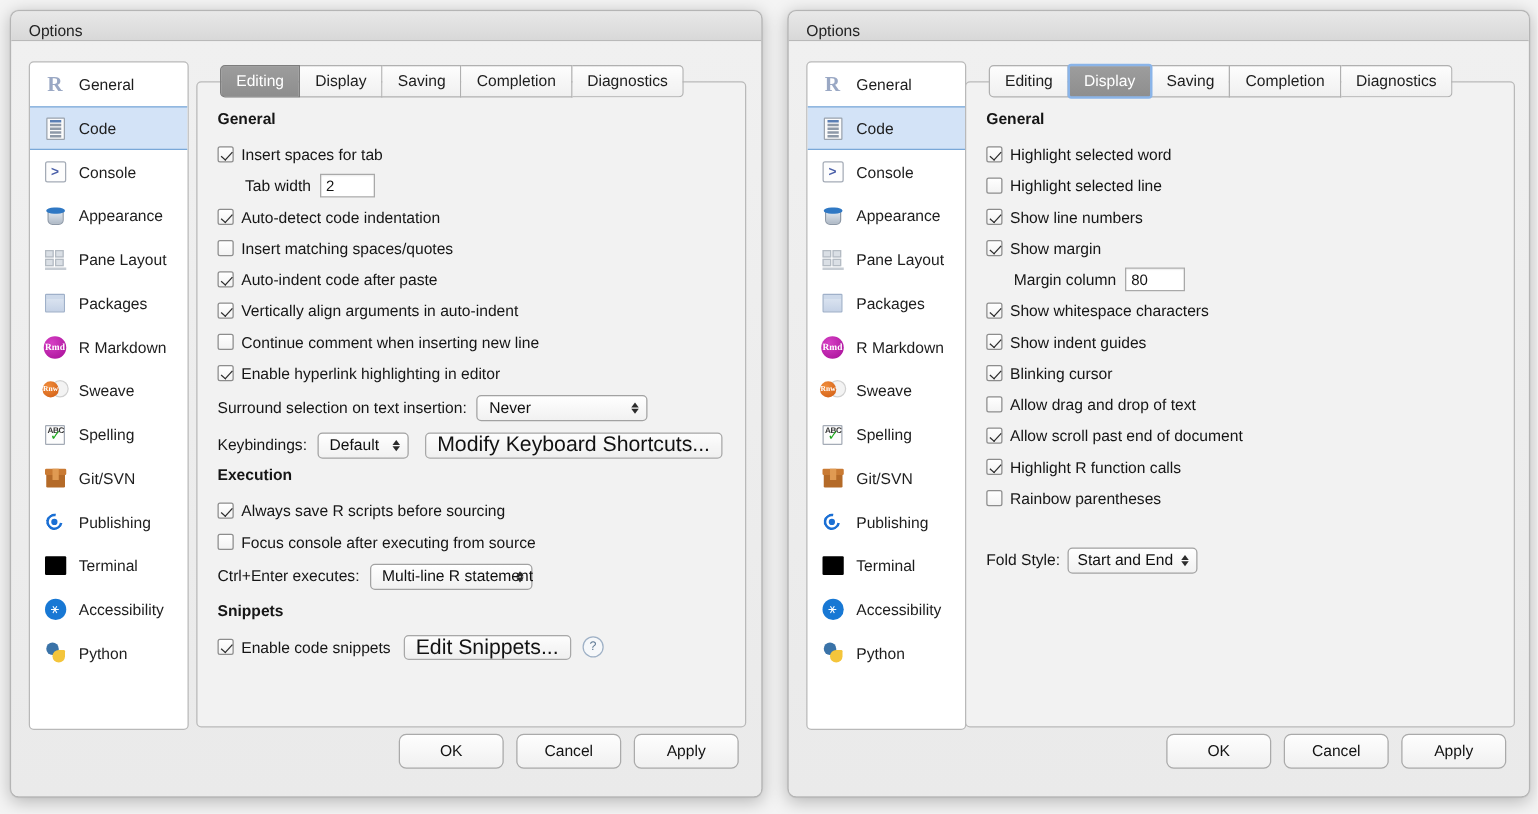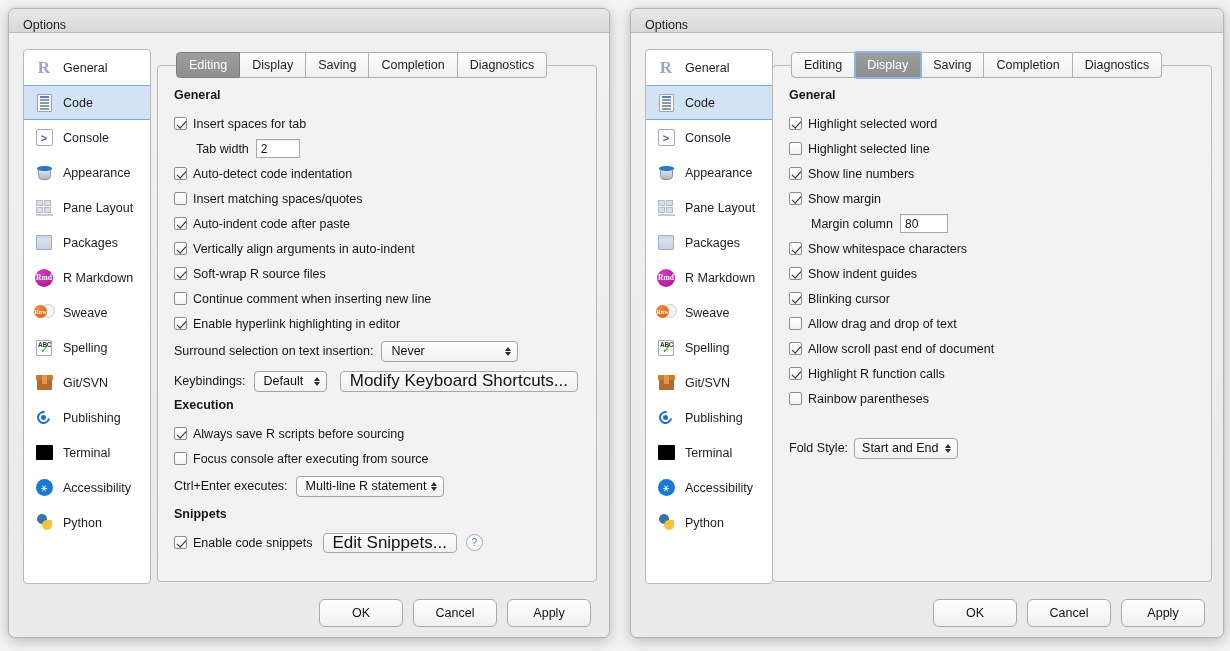--- a/index.html
+++ b/index.html
@@ -276,21 +276,21 @@
   .select::before {
     content: "";
     position: absolute; right: 6px; top: 50%;
     width: 0; height: 0; margin-top: 0.5px;
     border-left: 3.5px solid transparent;
     border-right: 3.5px solid transparent;
     border-top: 4px solid #2b2b2b;
   }
   .sel-w-never { width: 137px; }
   .sel-w-kb    { width: 88px; }
-  .sel-w-ctrl  { width: 148px; }
+  .sel-w-ctrl  { width: 130px; }
   .sel-w-fold  { width: auto; padding-right: 18px; padding-left: 7px; margin-left: 6px;}
 
   .btn {
     height: 21px;
     border: 1px solid #a8a8a8;
     border-radius: 4px;
     background: linear-gradient(to bottom,#fdfdfd,#efefef);
     font-size: 17px;
     color: #121212;
     display: inline-flex; align-items: center; justify-content: center;
@@ -307,21 +307,21 @@
     border: 1px solid #9fb1c6; border-radius: 50%;
     color: #5e7994; font-size: 10px;
     display: inline-flex; align-items: center; justify-content: center;
     background: #f6f8fa;
     cursor: pointer; flex: 0 0 15px;
   }
 
   
   .footer {
     position: absolute;
-    left: 0; right: 0; bottom: 0;
+    left: 0; right: 0; bottom: 12px;
     height: 48px;
     display: flex; align-items: center; justify-content: flex-end;
     padding-right: 18px;
     box-sizing: border-box;
   }
   .fbtn {
     width: 82px; height: 26px;
     border: 1px solid #aaaaaa;
     border-radius: 6px;
     background: linear-gradient(to bottom,#fefefe,#f0f0f0);
@@ -494,24 +494,20 @@
           <div class="row">
             <span class="cbox on"></span>
             <span class="cb-label">Auto-indent code after paste</span>
           </div>
 
           <div class="row">
             <span class="cbox on"></span>
             <span class="cb-label">Vertically align arguments in auto-indent</span>
           </div>
 
-          <div class="row">
-            <span class="cbox on"></span>
-            <span class="cb-label">Soft-wrap R source files</span>
-          </div>
 
           <div class="row">
             <span class="cbox"></span>
             <span class="cb-label">Continue comment when inserting new line</span>
           </div>
 
           <div class="row">
             <span class="cbox on"></span>
             <span class="cb-label">Enable hyperlink highlighting in editor</span>
           </div>

